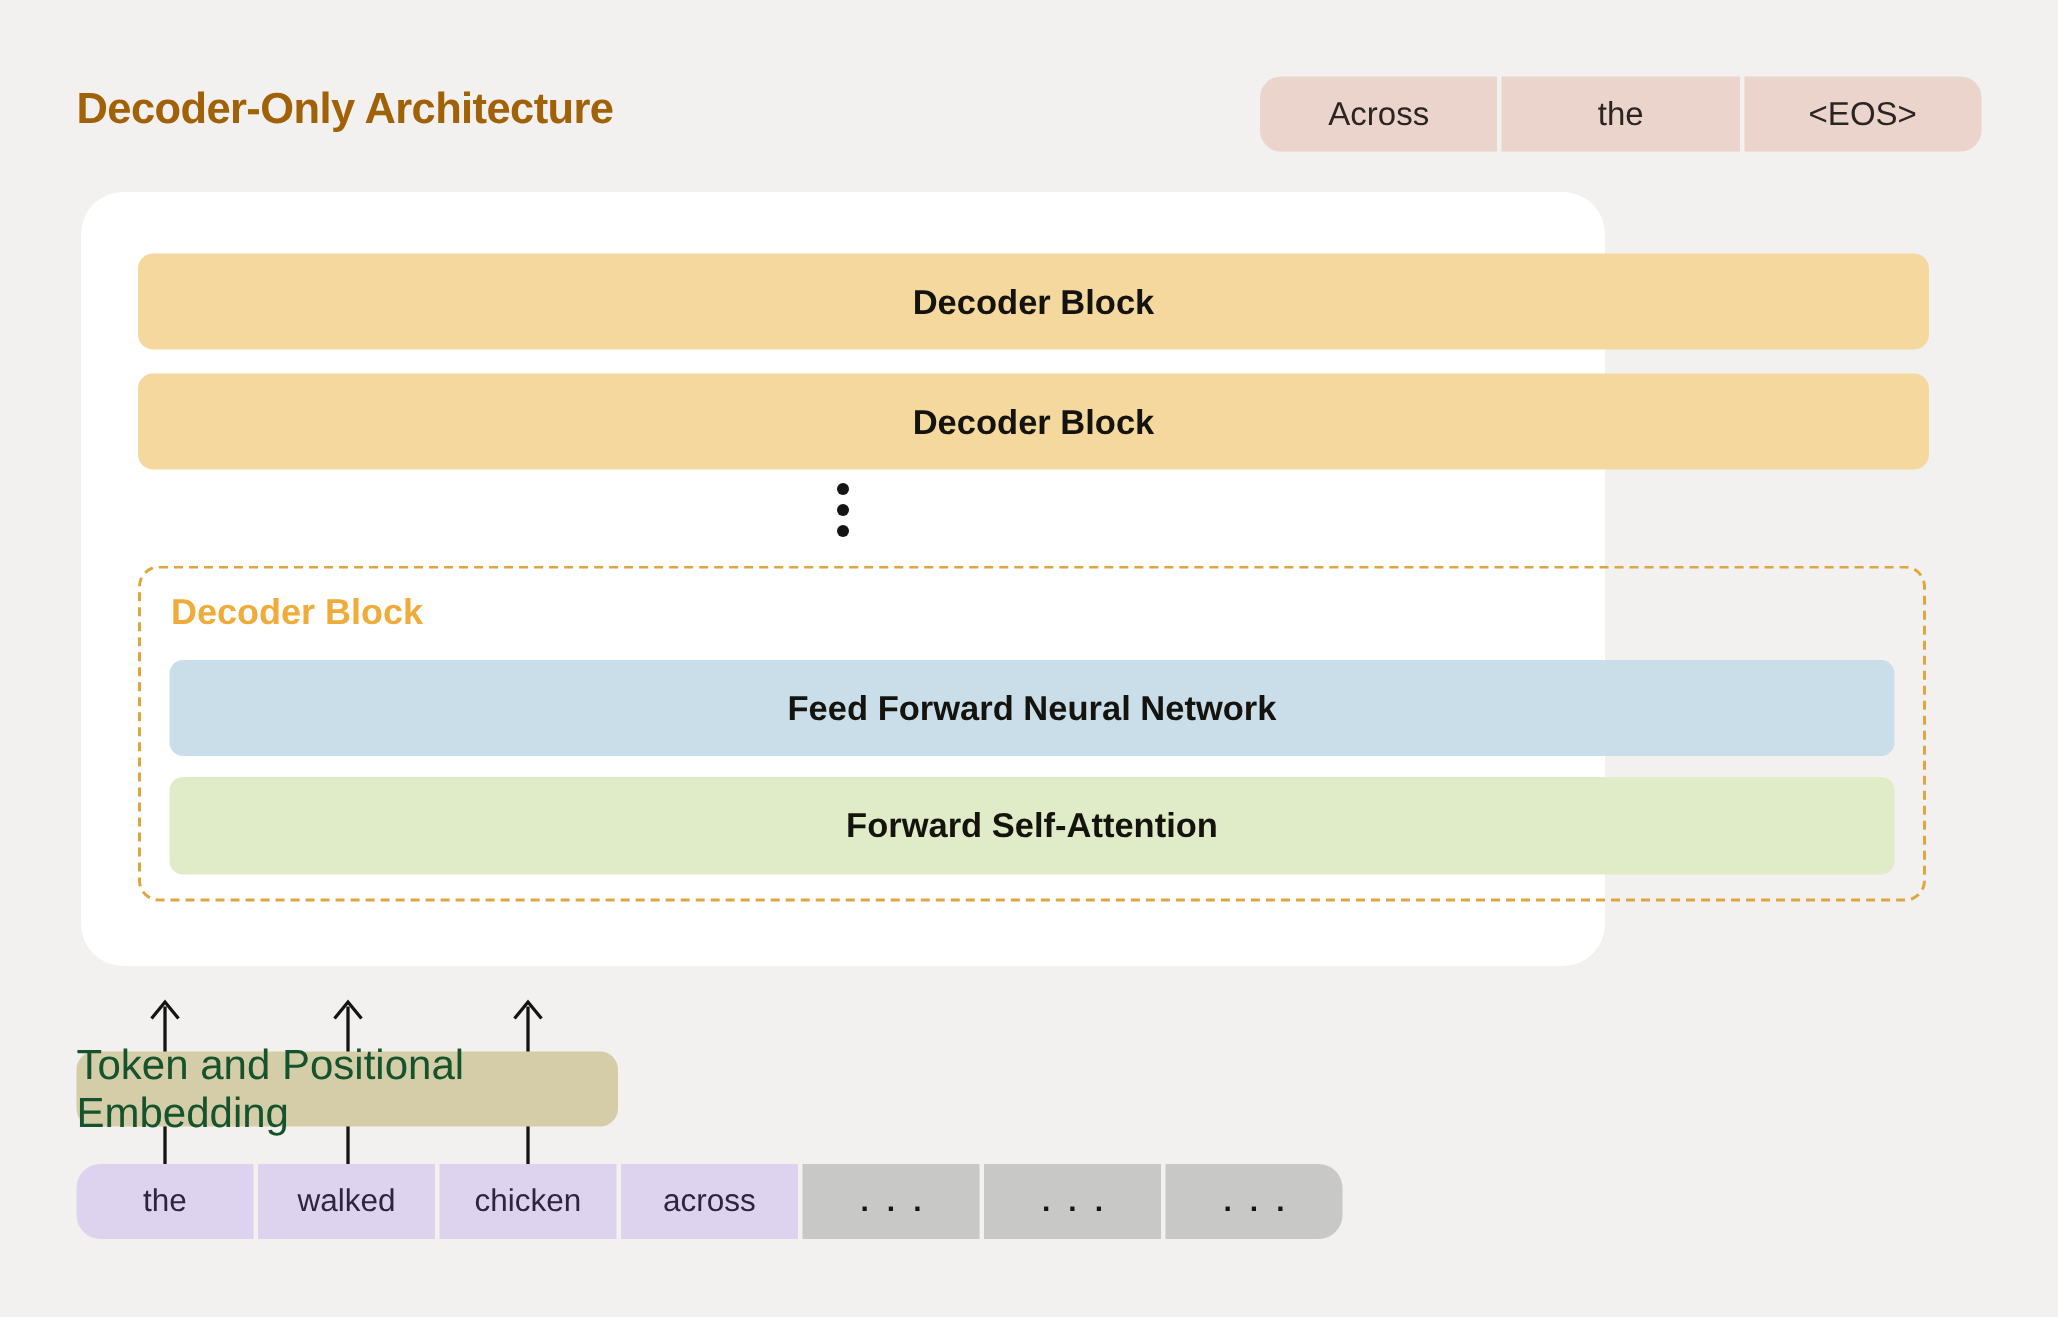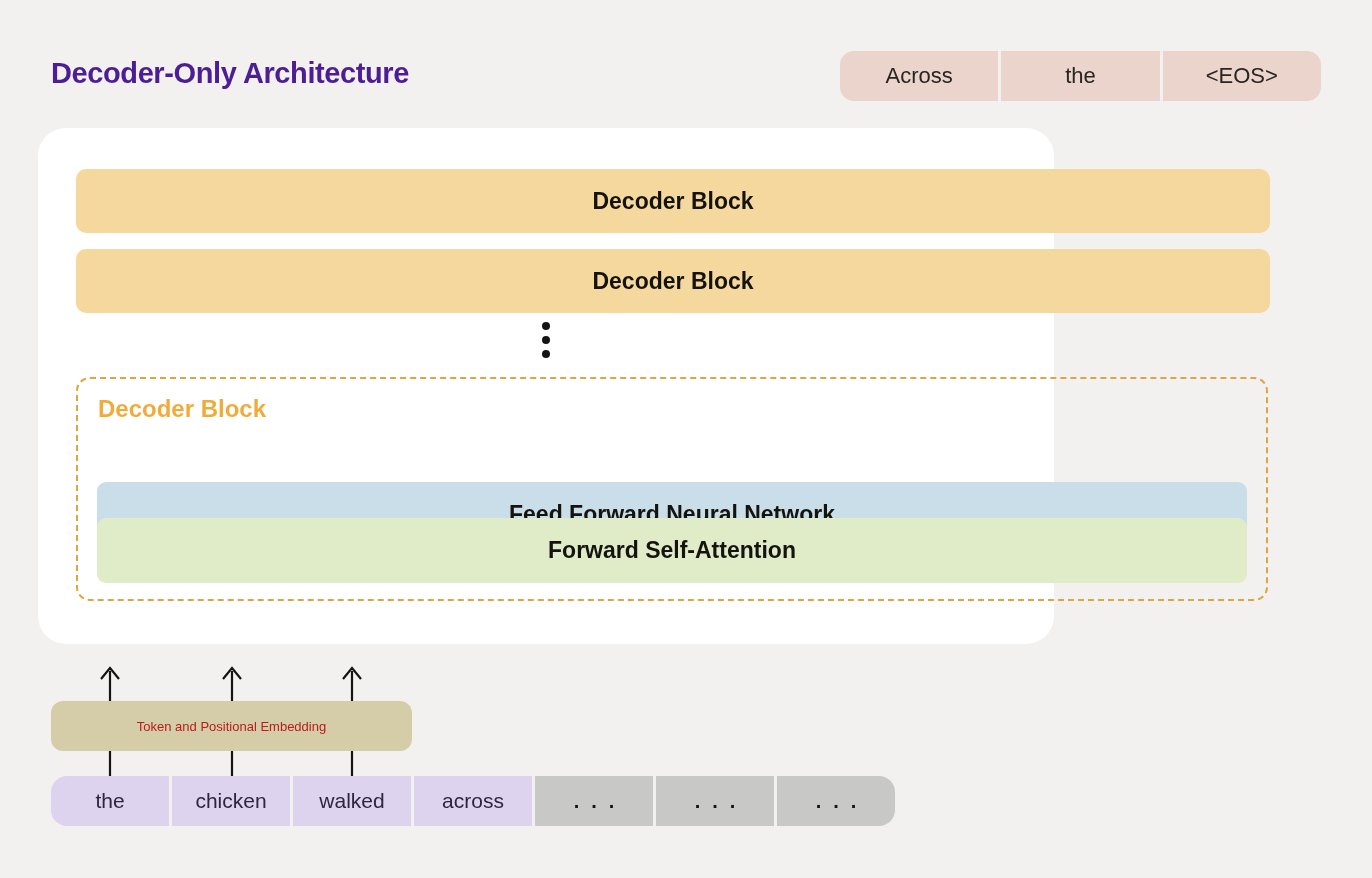--- a/index.html
+++ b/index.html
@@ -19,37 +19,37 @@
   }
   *{margin:0;padding:0;box-sizing:border-box;}
   html,body{background:var(--background);}
   .stage{
     position:relative;width:1372px;height:878px;overflow:hidden;
     background:var(--background);
     font-family:"Liberation Sans",sans-serif;color:var(--ink);
   }
   .page-title{
     position:absolute;left:51px;top:57px;
-    font-size:29px;font-weight:700;letter-spacing:-0.4px;color:#4c1d95;
+    font-size:29px;font-weight:700;letter-spacing:-0.4px;color:#a16207;
   }
   
   .output-tokens{
     position:absolute;left:840px;top:51px;width:481px;height:50px;
     display:flex;gap:3px;
   }
   .output-token{
     flex:1;background:var(--output_token);
     display:flex;align-items:center;justify-content:center;
     font-size:22px;color:#2A2422;
   }
   .output-token:first-child{border-radius:14px 0 0 14px;}
   .output-token:last-child{border-radius:0 14px 14px 0;}
   
   .card{
-    position:absolute;left:38px;top:128px;width:1016px;height:516px;
+    position:absolute;left:54px;top:128px;width:1016px;height:516px;
     background:var(--card);border-radius:28px;
   }
   .bar{
     position:absolute;display:flex;align-items:center;justify-content:center;
     font-weight:700;font-size:23px;color:#15130e;
   }
   .decoder-bar{left:38px;width:1194px;height:64px;border-radius:10px;background:var(--decoder_bar);}
   .decoder-bar.one{top:41px;}
   .decoder-bar.two{top:121px;}
   .vdots{
@@ -59,32 +59,32 @@
   .vdots span{width:8px;height:8px;border-radius:50%;background:#141414;}
   .dashed-block{
     position:absolute;left:38px;top:249px;width:1192px;height:224px;
     border:2px dashed var(--dashed_border);border-radius:14px;
   }
   .dashed-label{
     position:absolute;left:20px;top:16px;
     font-weight:700;font-size:24px;color:var(--block_label);
   }
   .layer{left:19px;width:1150px;height:64px;border-radius:9px;}
-  .layer.ffnn{top:61px;background:var(--ffnn);margin-top:42px;}
+  .layer.ffnn{top:61px;background:var(--ffnn);}
   .layer.attn{top:139px;height:65px;background:var(--attention);}
   
   .arrow{position:absolute;top:665px;width:24px;height:112px;z-index:1;}
   .arrow.a1{left:98px;}
   .arrow.a2{left:220px;}
   .arrow.a3{left:340px;}
   .embed-box{
     position:absolute;left:51px;top:701px;width:361px;height:50px;z-index:2;
     background:var(--embedding);border-radius:12px;
     display:flex;align-items:center;justify-content:center;
-    font-size:13px;font-weight:500;color:#b91c1c;
+    font-size:28px;font-weight:500;color:#14532d;
   }
   
   .input-tokens{
     position:absolute;left:51px;top:776px;height:50px;z-index:2;
     display:flex;gap:3px;
   }
   .input-token{
     width:118px;height:50px;
     display:flex;align-items:center;justify-content:center;
     font-size:21px;
@@ -135,22 +135,22 @@
   </svg>
   <svg class="arrow a3" viewBox="0 0 24 112">
     <line x1="12" y1="6" x2="12" y2="112" stroke="#141414" stroke-width="2.2"></line>
     <polyline points="3,14 12,3 21,14" fill="none" stroke="#141414" stroke-width="2.2"></polyline>
   </svg>
 
   <div class="embed-box">Token and Positional Embedding</div>
 
   <div class="input-tokens">
     <div class="input-token word">the</div>
+    <div class="input-token word">walked</div>
     <div class="input-token word">chicken</div>
-    <div class="input-token word">walked</div>
     <div class="input-token word">across</div>
     <div class="input-token dots">
         <span>...</span>
       </div>
     <div class="input-token dots">
         <span>...</span>
       </div>
     <div class="input-token dots">
         <span>...</span>
       </div>

